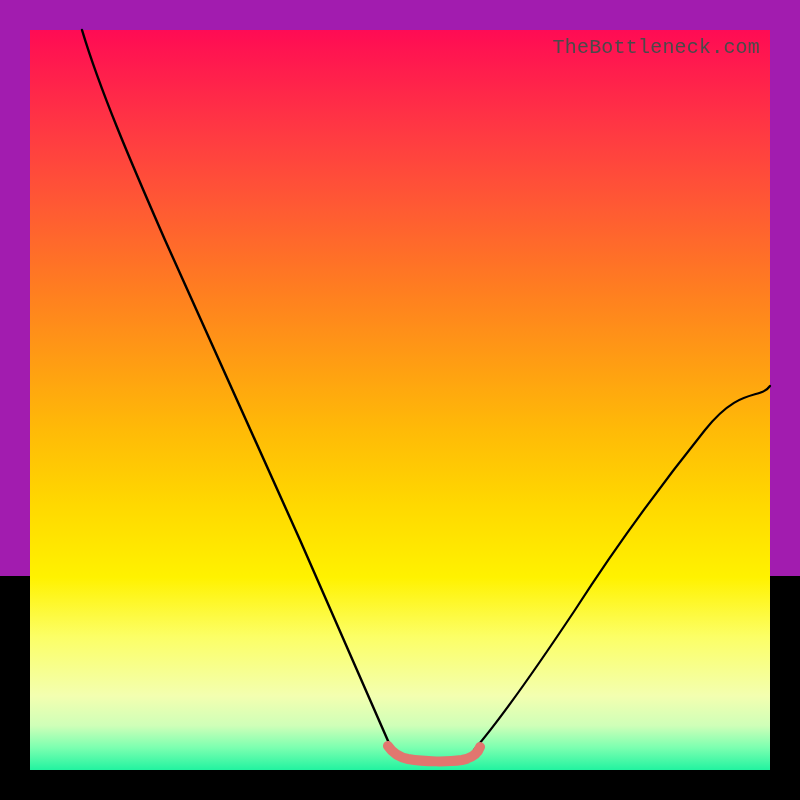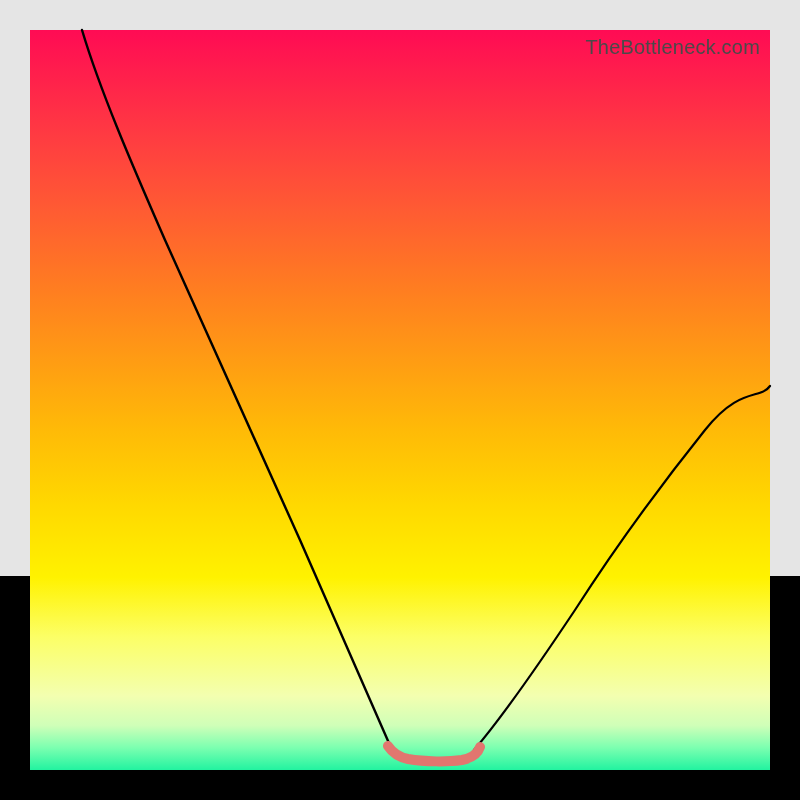--- a/index.html
+++ b/index.html
@@ -8,21 +8,22 @@
     width: 800px;
     height: 800px;
     background: #000;
     overflow: hidden;
     font-family: Arial, Helvetica, sans-serif;
   }
   .frame {
     position: relative;
     width: 800px;
     height: 576px;
-    background: #e5e5e5;
+    background: #a21caf;
+    font-family: Liberation Mono, monospace;
   }
   .plot-box {
     position: absolute;
     left: 30px;
     top: 30px;
     width: 740px;
     height: 740px;
     background: linear-gradient(to bottom,
       #ff0b54 0%,
       #ff1f4c 6%,

